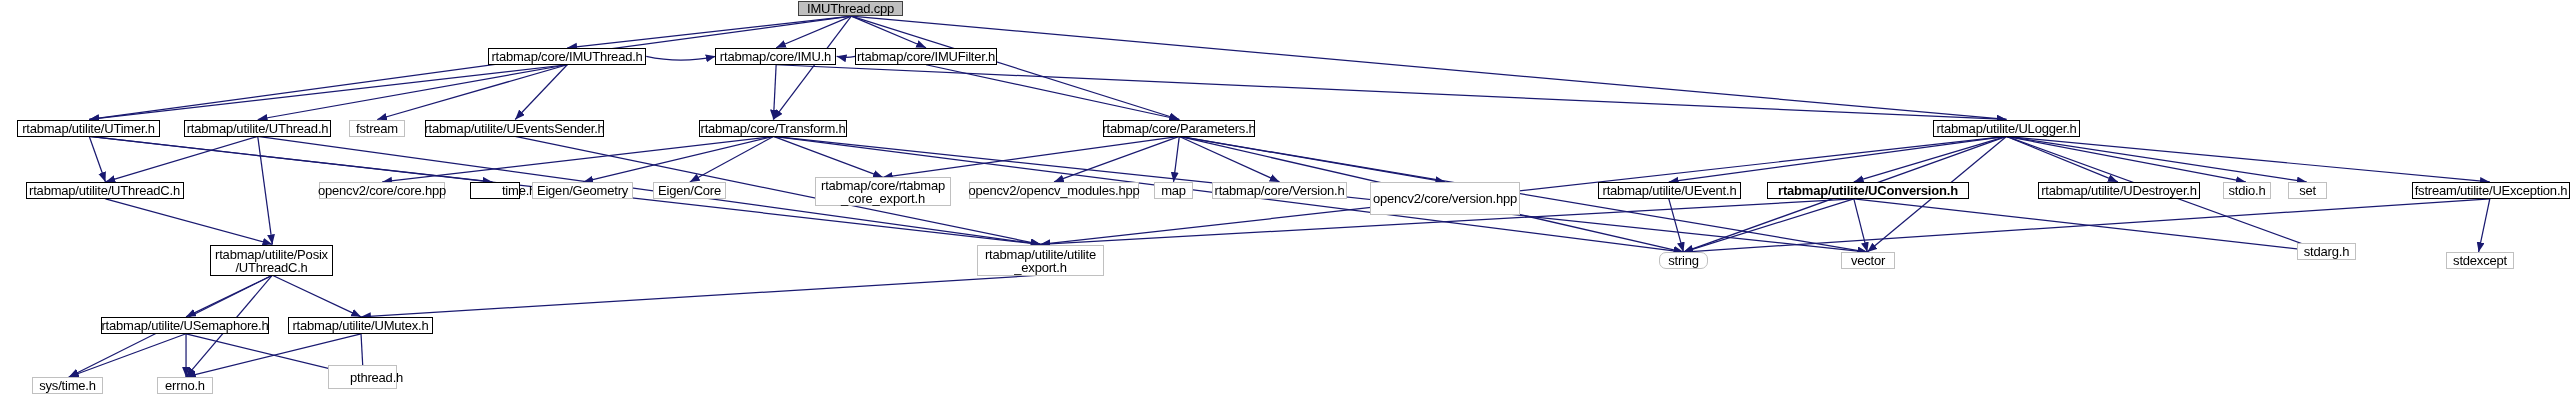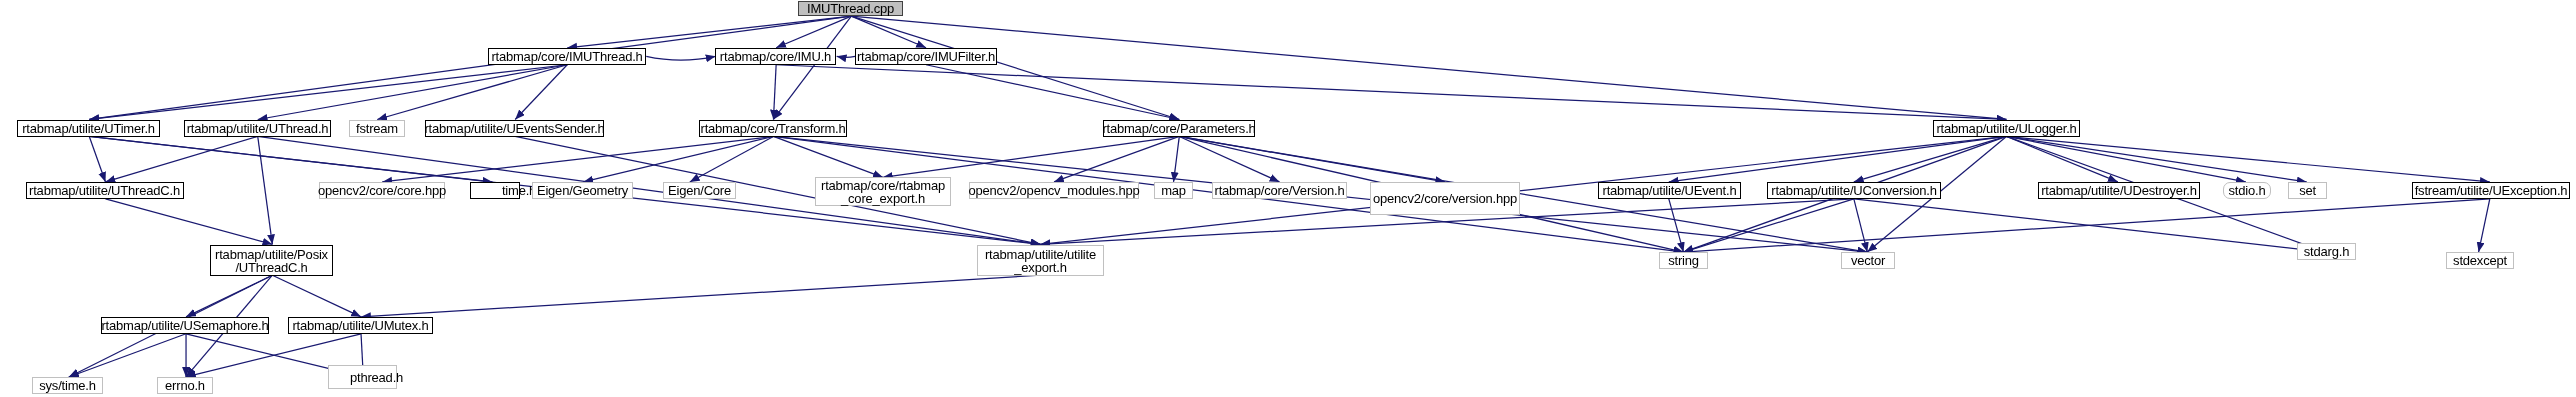--- a/index.html
+++ b/index.html
@@ -146,38 +146,38 @@
       <div class="node black" style="left: 184px; top: 120px; width: 147px; height: 17px;"><span class="node-label">rtabmap/utilite/UThread.h</span></div>
       <div class="node gray" style="left: 349px; top: 120px; width: 56px; height: 17px;"><span class="node-label">fstream</span></div>
       <div class="node black" style="left: 425px; top: 120px; width: 179px; height: 17px;"><span class="node-label">rtabmap/utilite/UEventsSender.h</span></div>
       <div class="node black" style="left: 699px; top: 120px; width: 148px; height: 17px;"><span class="node-label">rtabmap/core/Transform.h</span></div>
       <div class="node black" style="left: 1103px; top: 120px; width: 152px; height: 17px;"><span class="node-label">rtabmap/core/Parameters.h</span></div>
       <div class="node black" style="left: 1933px; top: 120px; width: 147px; height: 17px;"><span class="node-label">rtabmap/utilite/ULogger.h</span></div>
       <div class="node black" style="left: 25.5px; top: 182px; width: 158px; height: 17px;"><span class="node-label">rtabmap/utilite/UThreadC.h</span></div>
       <div class="node gray" style="left: 319px; top: 182px; width: 126px; height: 17px;"><span class="node-label">opencv2/core/core.hpp</span></div>
       <div class="node black" style="left: 470px; top: 182px; width: 44px; height: 17px; padding-left: 48px;"><span class="node-label">time.h</span></div>
       <div class="node gray" style="left: 532px; top: 182px; width: 101px; height: 17px;"><span class="node-label">Eigen/Geometry</span></div>
-      <div class="node gray" style="left: 653px; top: 182px; width: 73px; height: 17px; margin-left: 10px;"><span class="node-label">Eigen/Core</span></div>
+      <div class="node gray" style="left: 653px; top: 182px; width: 73px; height: 17px;"><span class="node-label">Eigen/Core</span></div>
       <div class="node gray" style="left: 815px; top: 177px; width: 136px; height: 29px;"><span class="node-label">rtabmap/core/rtabmap
 _core_export.h</span></div>
       <div class="node gray" style="left: 969px; top: 182px; width: 170px; height: 17px;"><span class="node-label">opencv2/opencv_modules.hpp</span></div>
       <div class="node gray" style="left: 1154px; top: 182px; width: 39px; height: 17px;"><span class="node-label">map</span></div>
       <div class="node gray" style="left: 1212px; top: 182px; width: 135px; height: 17px;"><span class="node-label">rtabmap/core/Version.h</span></div>
       <div class="node gray" style="left: 1370px; top: 182px; width: 150px; height: 33px;"><span class="node-label">opencv2/core/version.hpp</span></div>
       <div class="node black" style="left: 1598px; top: 182px; width: 143px; height: 17px;"><span class="node-label">rtabmap/utilite/UEvent.h</span></div>
-      <div class="node black" style="left: 1767px; top: 182px; width: 174px; height: 17px;"><span class="node-label">rtabmap/utilite/UConversion.h</span></div>
+      <div class="node black" style="left: 1767px; top: 182px; width: 202px; height: 17px; font-weight: bold;"><span class="node-label">rtabmap/utilite/UConversion.h</span></div>
       <div class="node black" style="left: 2038px; top: 182px; width: 162px; height: 17px;"><span class="node-label">rtabmap/utilite/UDestroyer.h</span></div>
-      <div class="node gray" style="left: 2223px; top: 182px; width: 48px; height: 17px; border-radius: 7px;"><span class="node-label">stdio.h</span></div>
+      <div class="node gray" style="left: 2223px; top: 182px; width: 48px; height: 17px;"><span class="node-label">stdio.h</span></div>
       <div class="node gray" style="left: 2288px; top: 182px; width: 39px; height: 17px;"><span class="node-label">set</span></div>
       <div class="node black" style="left: 2412px; top: 182px; width: 158px; height: 17px;"><span class="node-label">fstream/utilite/UException.h</span></div>
       <div class="node black" style="left: 210px; top: 245px; width: 123px; height: 31px;"><span class="node-label">rtabmap/utilite/Posix
 /UThreadC.h</span></div>
       <div class="node gray" style="left: 977px; top: 245px; width: 127px; height: 31px;"><span class="node-label">rtabmap/utilite/utilite
 _export.h</span></div>
-      <div class="node gray" style="left: 1659px; top: 252px; width: 49px; height: 17px;"><span class="node-label">string</span></div>
+      <div class="node gray" style="left: 1659px; top: 252px; width: 49px; height: 17px; border-radius: 7px;"><span class="node-label">string</span></div>
       <div class="node gray" style="left: 1841px; top: 252px; width: 54px; height: 17px;"><span class="node-label">vector</span></div>
       <div class="node gray" style="left: 2297px; top: 243px; width: 59px; height: 17px;"><span class="node-label">stdarg.h</span></div>
       <div class="node gray" style="left: 2446px; top: 252px; width: 68px; height: 17px;"><span class="node-label">stdexcept</span></div>
       <div class="node black" style="left: 101px; top: 317px; width: 168px; height: 17px;"><span class="node-label">rtabmap/utilite/USemaphore.h</span></div>
       <div class="node black" style="left: 288px; top: 317px; width: 145px; height: 17px;"><span class="node-label">rtabmap/utilite/UMutex.h</span></div>
       <div class="node gray" style="left: 32px; top: 377px; width: 71px; height: 17px;"><span class="node-label">sys/time.h</span></div>
       <div class="node gray" style="left: 157px; top: 377px; width: 56px; height: 17px;"><span class="node-label">errno.h</span></div>
       <div class="node gray" style="left: 328px; top: 365px; width: 69px; height: 24px; padding-left: 28px;"><span class="node-label">pthread.h</span></div>
     </div>
 </div>

